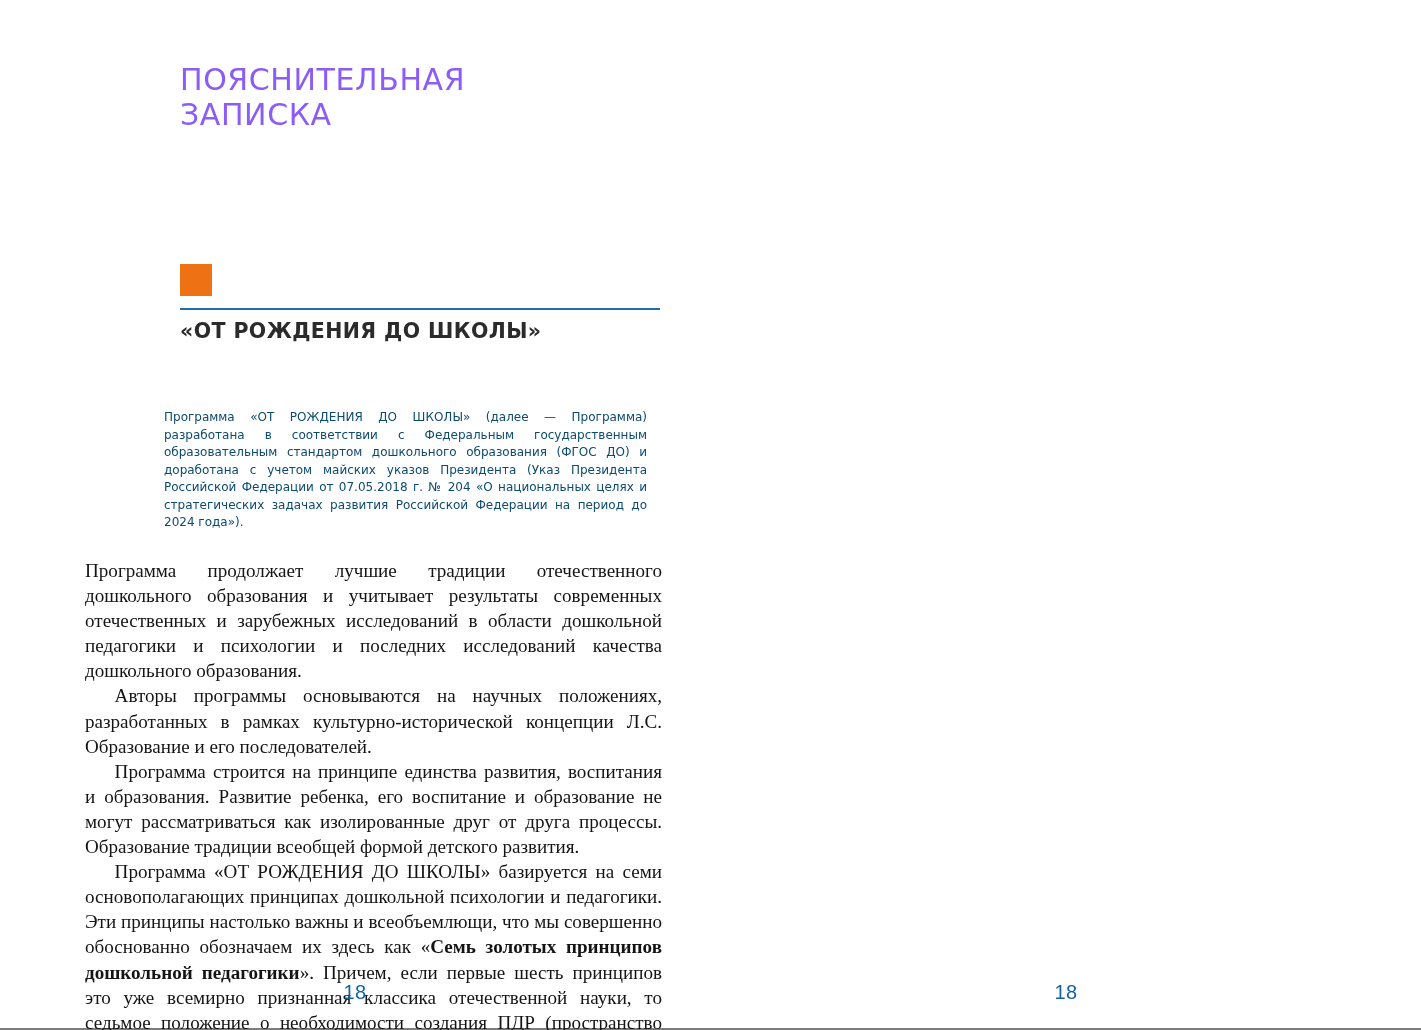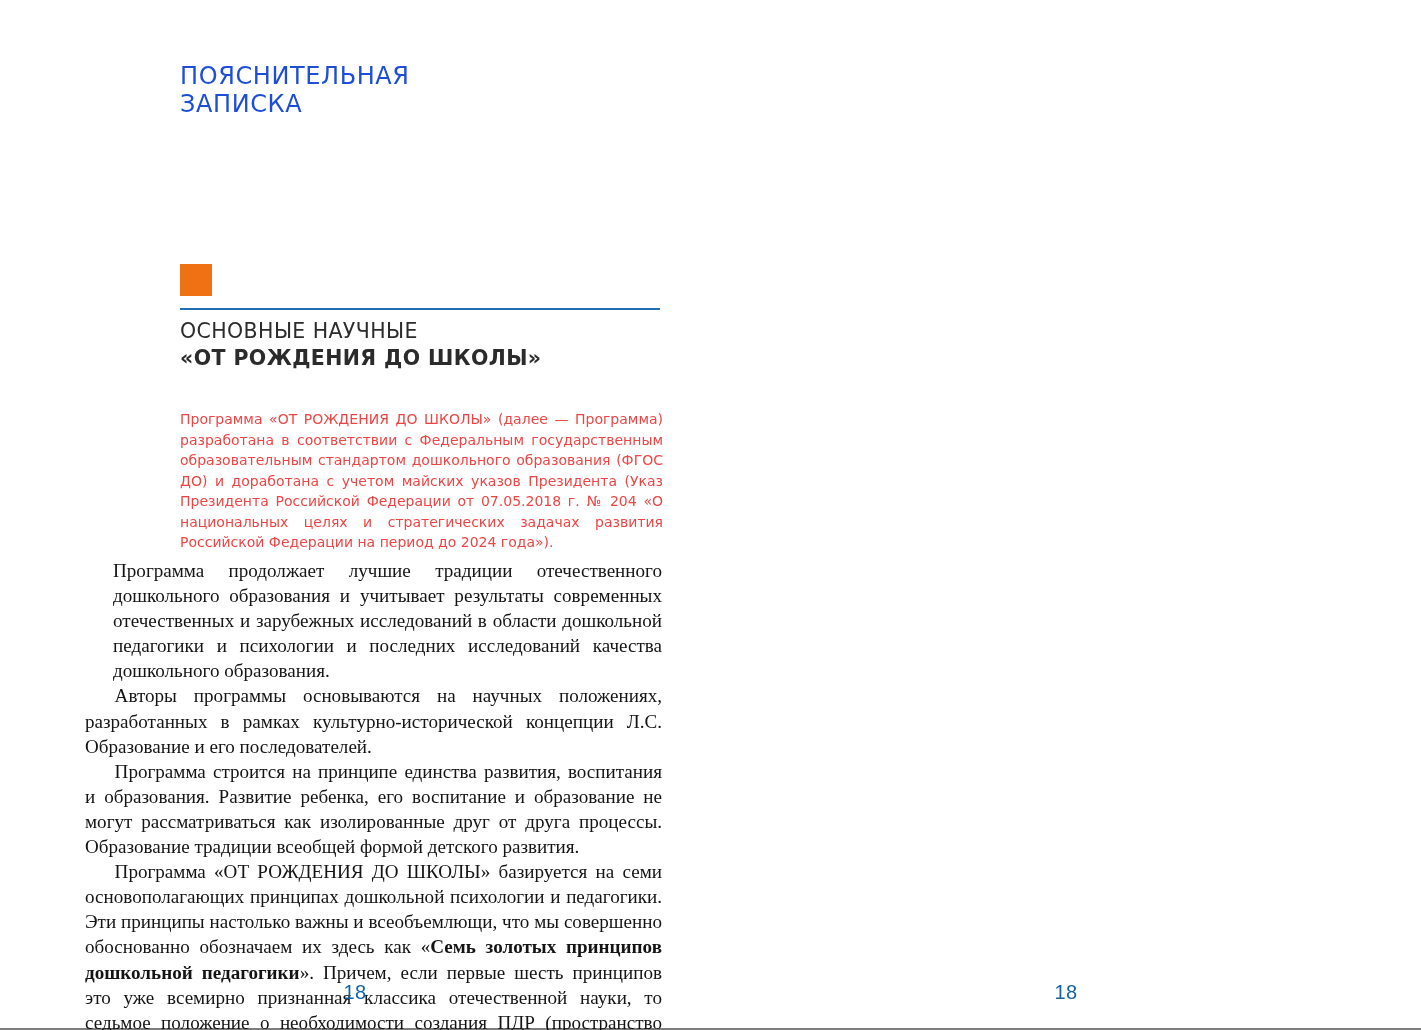--- a/index.html
+++ b/index.html
@@ -45,24 +45,24 @@
     color: #1464a5;
     letter-spacing: .5px;
   }
 
   .chapter-title {
     position: absolute;
     left: 180px;
     top: 62px;
     width: 420px;
     font-family: "DejaVu Sans", "Liberation Sans", sans-serif;
-    font-size: 24px;
+    font-size: 30px;
     line-height: 1.17;
     letter-spacing: .6px;
-    color: #1d4ed8;
+    color: #8b5cf6;
     font-weight: 400;
     white-space: pre-line;
   }
 
   .orange-square {
     position: absolute;
     left: 180px;
     top: 264px;
     width: 32px;
     height: 32px;
@@ -86,39 +86,39 @@
     font-family: "DejaVu Sans", "Liberation Sans", sans-serif;
     font-size: 20.5px;
     line-height: 1.32;
     letter-spacing: .4px;
     color: #2b2b2b;
   }
   .section-head .line3 { font-weight: 700; }
 
   .intro-blue {
     position: absolute;
-    left: 180px;
+    left: 164px;
     top: 409px;
     width: 483px;
     font-family: "DejaVu Sans", "Liberation Sans", sans-serif;
-    font-size: 14px;
+    font-size: 12px;
     line-height: 1.465;
-    color: #ef4444;
+    color: #0c4a6e;
     text-align: justify;
   }
 
   .body-col {
     position: absolute;
     font-size: 19.1px;
     line-height: 1.315;
     text-align: justify;
     color: #141414;
   }
   .body-col p { margin: 0; text-indent: 1.55em; }
-  .body-col p.noindent { text-indent: 0; margin-left: 28px; }
+  .body-col p.noindent { text-indent: 0; }
 
   .body-left {
     left: 85px;
     top: 558px;
     width: 577px;
   }
 
   
   .principle { position: absolute; }
 </style>
@@ -129,21 +129,20 @@
 
   <div class="page page-left">
 
     <div class="chapter-title">ПОЯСНИТЕЛЬНАЯ
 ЗАПИСКА</div>
 
     <div class="orange-square"></div>
     <div class="blue-rule"></div>
 
     <div class="section-head">
-      <div class="line1">ОСНОВНЫЕ НАУЧНЫЕ</div>
       <div class="line3">«ОТ РОЖДЕНИЯ ДО ШКОЛЫ»</div>
     </div>
 
     <div class="intro-blue">Программа «ОТ РОЖДЕНИЯ ДО ШКОЛЫ» (далее — Программа) разработана в соответствии с Федеральным государственным образовательным стандартом дошкольного образования (ФГОС ДО) и доработана с учетом майских указов Президента (Указ Президента Российской Федерации от 07.05.2018 г. № 204 «О национальных целях и стратегических задачах развития Российской Федерации на период до 2024 года»).</div>
 
     <div class="body-col body-left">
       <p class="noindent">Программа продолжает лучшие традиции отечественного дошкольного образования и учитывает результаты современных отечественных и зарубежных исследований в области дошкольной педагогики и психологии и последних исследований качества дошкольного образования.</p>
       <p>Авторы программы основываются на научных положениях, разработанных в рамках культурно-исторической концепции Л.С. Образование и его последователей.</p>
       <p>Программа строится на принципе единства развития, воспитания и образования. Развитие ребенка, его воспитание и образование не могут рассматриваться как изолированные друг от друга процессы. Образование традиции всеобщей формой детского развития.</p>
       <p><span>Программа «ОТ РОЖДЕНИЯ ДО ШКОЛЫ» базируется на семи основополагающих принципах дошкольной психологии и педагогики. Эти принципы настолько важны и всеобъемлющи, что мы совершенно обоснованно обозначаем их здесь как «</span><b>Семь золотых принципов дошкольной педагогики</b><span>». Причем, если первые шесть принципов это уже всемирно признанная классика отечественной науки, то седьмое положение о необходимости создания ПДР (пространство детской реализации) — это одно из новейших</span></p>

